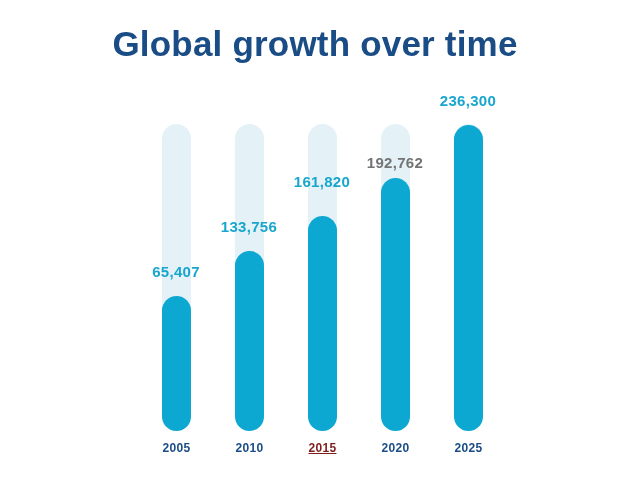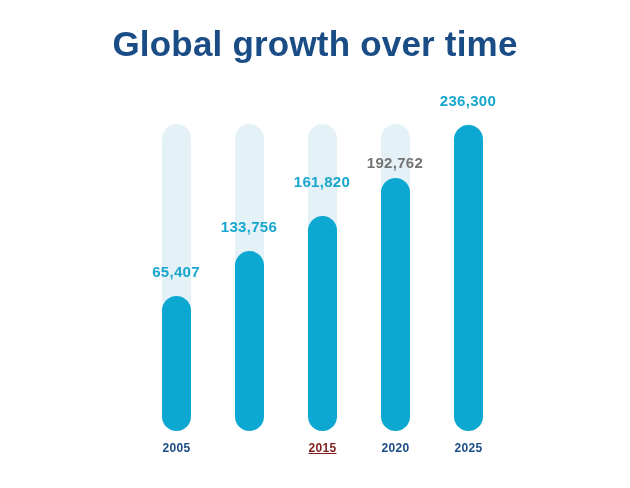--- a/index.html
+++ b/index.html
@@ -104,20 +104,21 @@
       <div class="bar-group" style="left: 140px;">
         <div class="bar-track" style="top: 124px; height: 307px; background: rgb(228, 242, 248);"></div>
         <div class="bar-fill" style="top: 296px; height: 135px; background: rgb(13, 168, 210);"></div>
         <div class="bar-value" style="top: 263px; color: rgb(24, 166, 205);">65,407</div>
         <div class="bar-category" style="color: rgb(26, 76, 133);">2005</div>
       </div>
       <div class="bar-group" style="left: 213px; margin-top: 40px;">
         <div class="bar-track" style="top: 124px; height: 307px; background: rgb(228, 242, 248);"></div>
         <div class="bar-fill" style="top: 251px; height: 180px; background: rgb(13, 168, 210);"></div>
         <div class="bar-value" style="top: 218px; color: rgb(24, 166, 205);">133,756</div>
+        <div class="bar-category" style="color: rgb(26, 76, 133);">2010</div>
       </div>
       <div class="bar-group" style="left: 286px;">
         <div class="bar-track" style="top: 124px; height: 307px; background: rgb(228, 242, 248);"></div>
         <div class="bar-fill" style="top: 216px; height: 215px; background: rgb(13, 168, 210);"></div>
         <div class="bar-value" style="top: 173px; color: rgb(24, 166, 205);">161,820</div>
         <div class="bar-category" style="color: #7f1d1d; text-decoration: underline;">2015</div>
       </div>
       <div class="bar-group" style="left: 359px;">
         <div class="bar-track" style="top: 124px; height: 307px; background: rgb(228, 242, 248);"></div>
         <div class="bar-fill" style="top: 178px; height: 253px; background: rgb(13, 168, 210);"></div>

